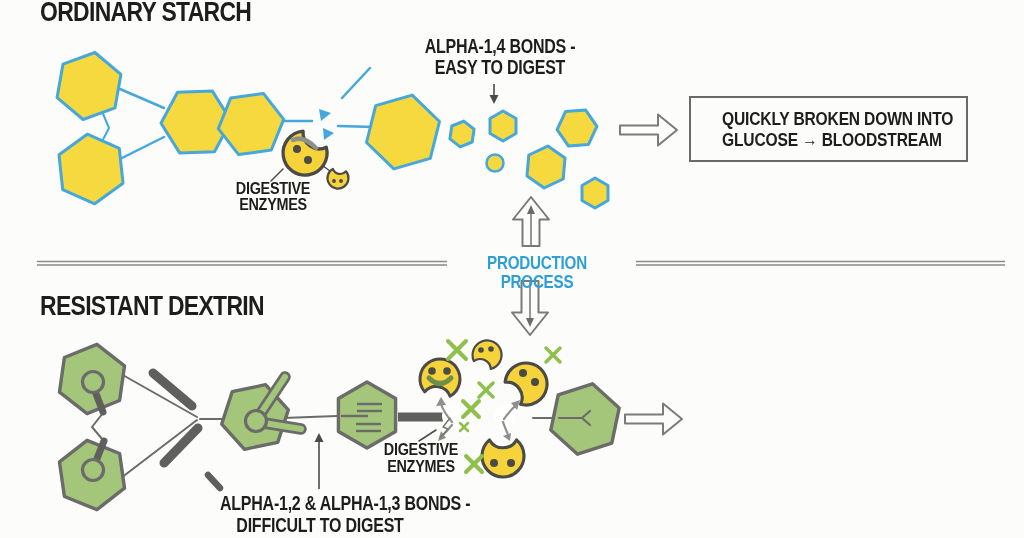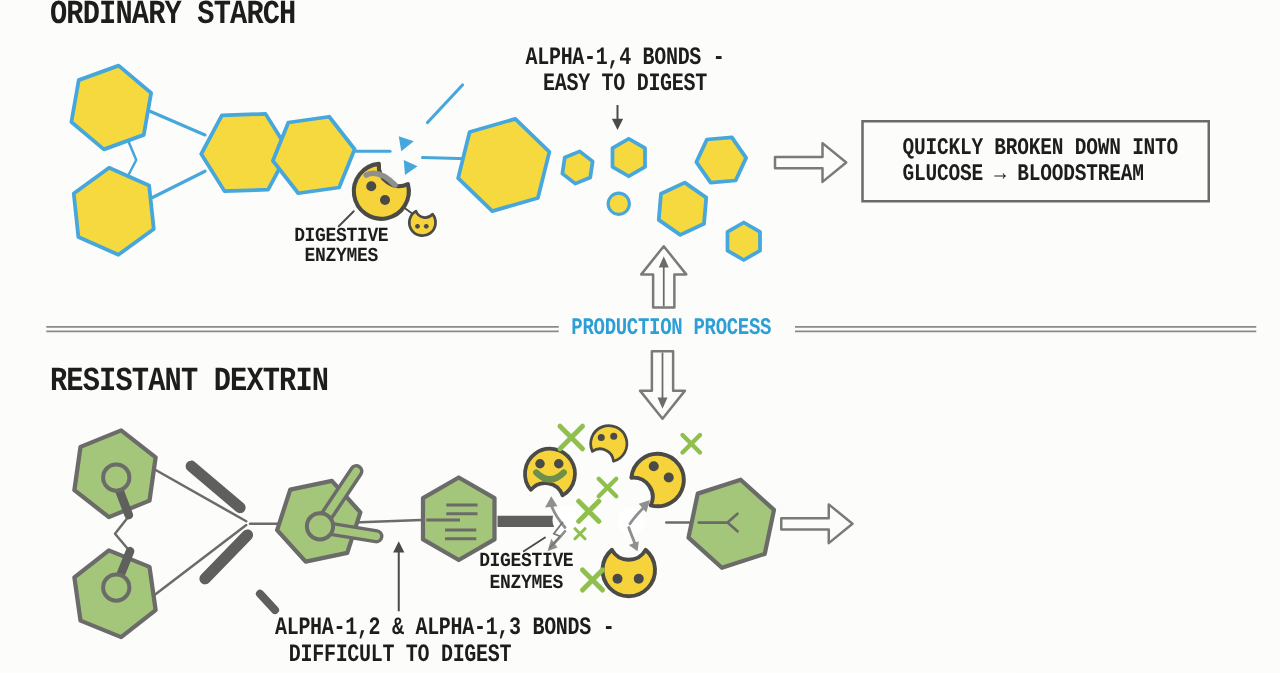--- a/index.html
+++ b/index.html
@@ -1,19 +1,19 @@
 <!DOCTYPE html>
 <html style="--bg: #FCFCFA; --starch_fill: #F6D93F; --starch_outline: #45A7DC; --dextrin_fill: #A4C67B; --dextrin_outline: #6B6B69; --bar_gray: #5F5F5D; --enzyme_fill: #F6D33B; --enzyme_outline: #4A4A47; --x_green: #8FBF4D; --accent_blue: #2D9FD6; --text_black: #1D1D1B; --arrow_gray: #7A7A78; --box1_border: #6A6A68; --box2_border: #7E9C5B; --frown_green: #6D8F4A; --divider_gray: #8A8A88; --deflect_gray: #8F8F8D;"><head>
 <meta charset="utf-8">
 <style>
   html,body{margin:0;padding:0;}
   .stage{
     position:relative; width:1024px; height:538px; overflow:hidden;
     background:var(--bg,#FCFCFA);
-    font-family:Liberation Mono, monospace;
+    font-family:Liberation Sans, sans-serif;
     color:var(--text_black,#1D1D1B);
   }
   #art{position:absolute;left:0;top:0;}
   .t{position:absolute;font-weight:bold;white-space:nowrap;}
   .title{font-size:27px;line-height:25px;letter-spacing:-0.8px;transform:scaleX(.85);transform-origin:0 0;}
   .lbl{position:absolute;font-weight:bold;text-align:center;transform:scaleX(.8);transform-origin:50% 0;letter-spacing:-0.3px;}
   .lbl .ln{white-space:nowrap;}
   .lbl1{left:380px;top:36px;width:240px;font-size:20px;line-height:21px;}
   .lbl2{left:195px;top:492px;width:250px;font-size:20px;line-height:22px;}
   .enz{font-size:16px;line-height:16px;transform:scaleX(.9);}

